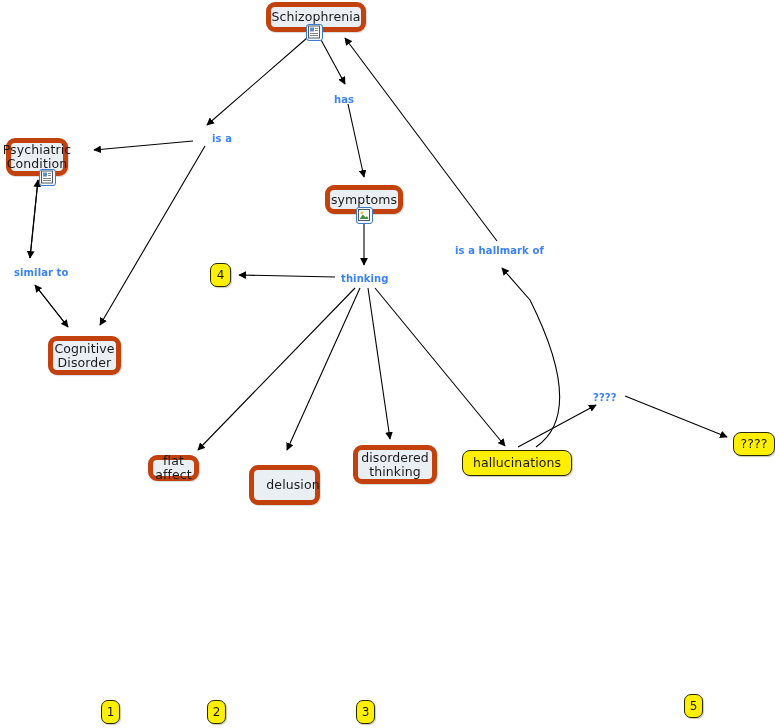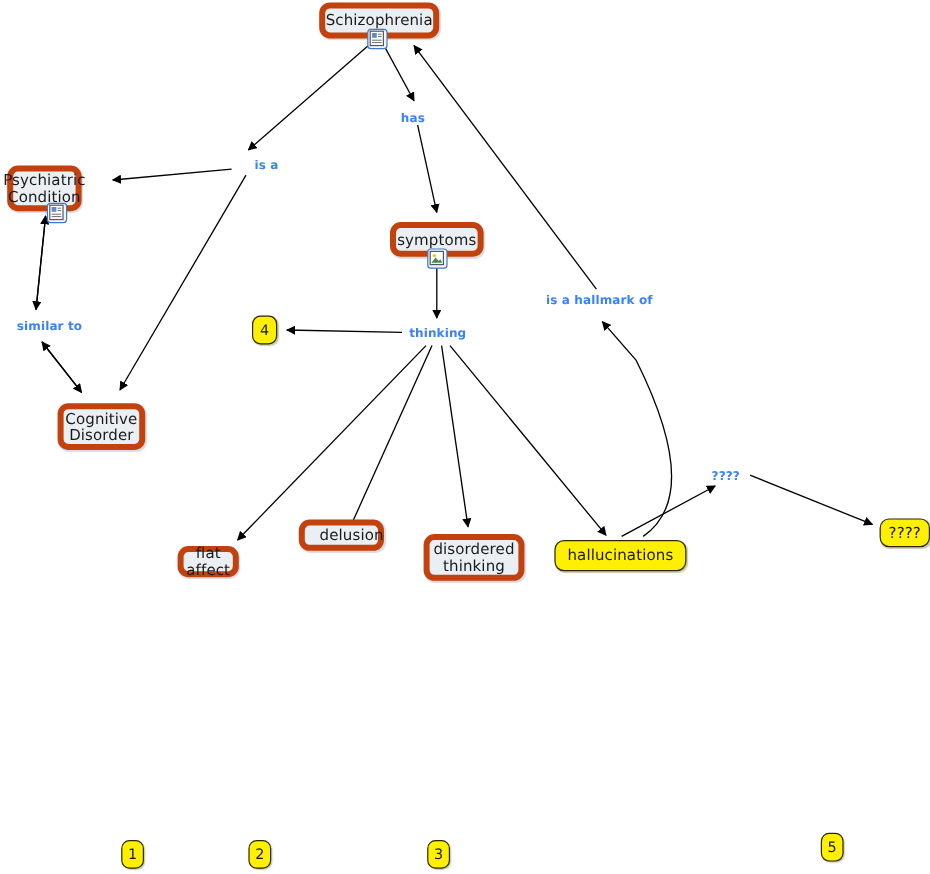--- a/index.html
+++ b/index.html
@@ -160,21 +160,21 @@
   <span class="badge" style="left:356px; top:207px;">
     <svg width="14" height="14" viewBox="0 0 14 14">
       <rect x="1.5" y="1.5" width="11" height="11" fill="#ffffff" stroke="#4a5a6a" stroke-width="1"></rect>
       <circle cx="5" cy="5" r="1.4" fill="#f2c230"></circle>
       <path d="M 2.5 11 L 6 6.5 L 8.5 9.5 L 10 8 L 11.5 11 Z" fill="#3f8f3f"></path>
     </svg>
   </span>
 
   <div class="node concept" style="left:148px; top:455px; width:51px; height:26px;">flat affect</div>
 
-  <div class="node concept" style="left:249px; top:433px; width:71px; height:26px;padding-left:17px;">delusion</div>
+  <div class="node concept" style="left:249px; top:465px; width:71px; height:40px;padding-left:17px;">delusion</div>
 
   <div class="node concept" style="left:353px; top:445px; width:84px; height:39px;">disordered
 thinking</div>
 
   <div class="node yellow" style="left:462px; top:450px; width:110px; height:26px;">hallucinations</div>
 
   <div class="node yellow" style="left:733px; top:432px; width:42px; height:24px;">????</div>
 
   <div class="node yellow small" style="left:210px; top:263px; width:21px; height:24px;">4</div>
 

